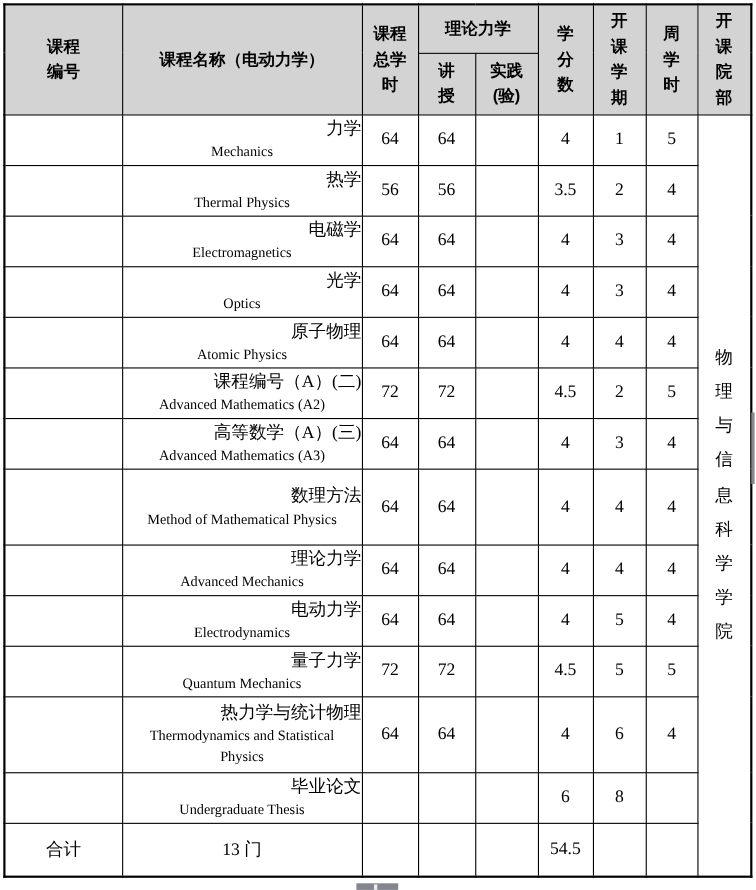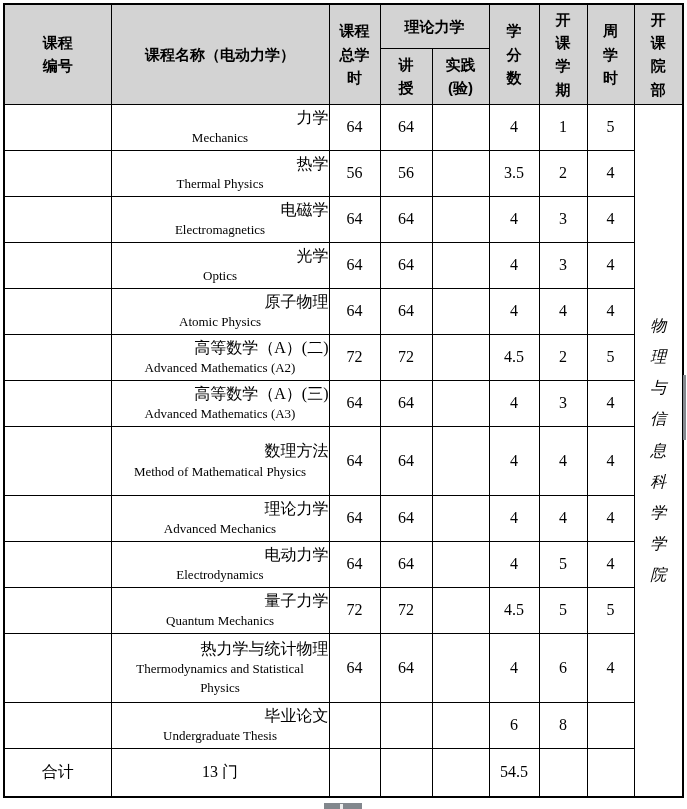--- a/index.html
+++ b/index.html
@@ -23,21 +23,21 @@
   .wp { width:2.35em; margin:0 auto; word-break:break-all; }
 
   
   tr.r { height:46px; }
   tr.r.tall { height:69px;margin-left:31px; }
   tr.r-total { height:49px; }
   td { font-size:16px; }
   .cn { font-size:16px; line-height:1.45;text-align:right; }
   .en { font-size:13px; line-height:1.45; max-width:190px; margin:0 auto; }
   .vtext { width:1.15em; margin:0 auto; font-size:16px; line-height:1.95;
-           word-break:break-all;font-style:italic; }
+           word-break:break-all; }
 
   
   .v-thumb { position:absolute; left:683px; top:375px; width:3px; height:65px;
              background:#85898f; }
   .h-thumb { position:absolute; left:324px; top:803px; width:38px; height:6px;
              background:#82878d; }
   .h-thumb .notch { position:absolute; left:16px; top:1px; width:3px; height:5px;
              background:#eceded; }
 </style>
 </head>
@@ -157,21 +157,21 @@
     <td>64</td>
     <td></td>
     <td>4</td>
     <td>4</td>
     <td>4</td>
   </tr>
 
   <tr class="r">
     <td></td>
     <td>
-      <div class="cn">高等数学（A）(二)</div>
+      <div class="cn">课程编号（A）(二)</div>
       <div class="en">Advanced Mathematics (A2)</div>
     </td>
     <td>72</td>
     <td>72</td>
     <td></td>
     <td>4.5</td>
     <td>2</td>
     <td>5</td>
   </tr>
 

